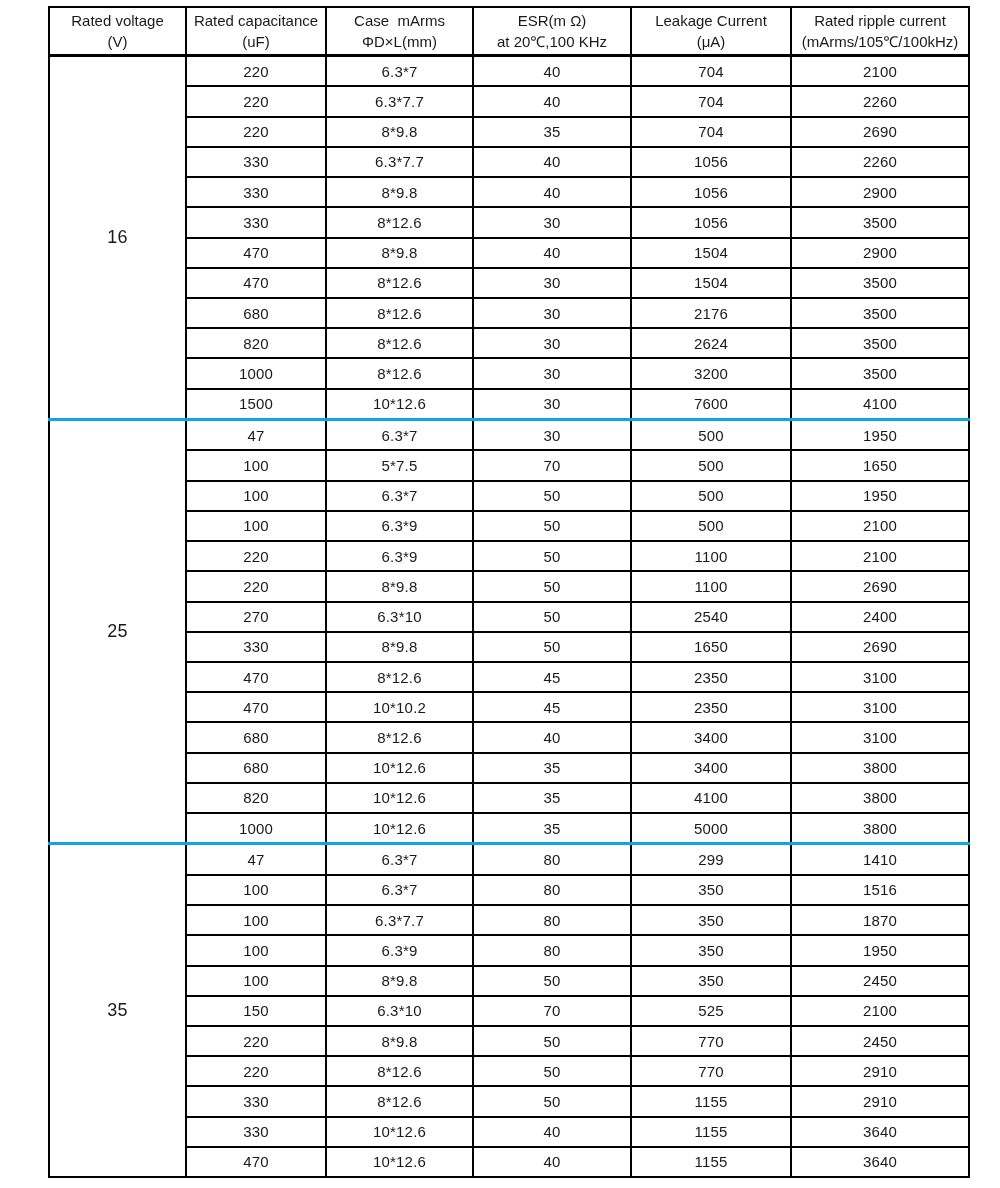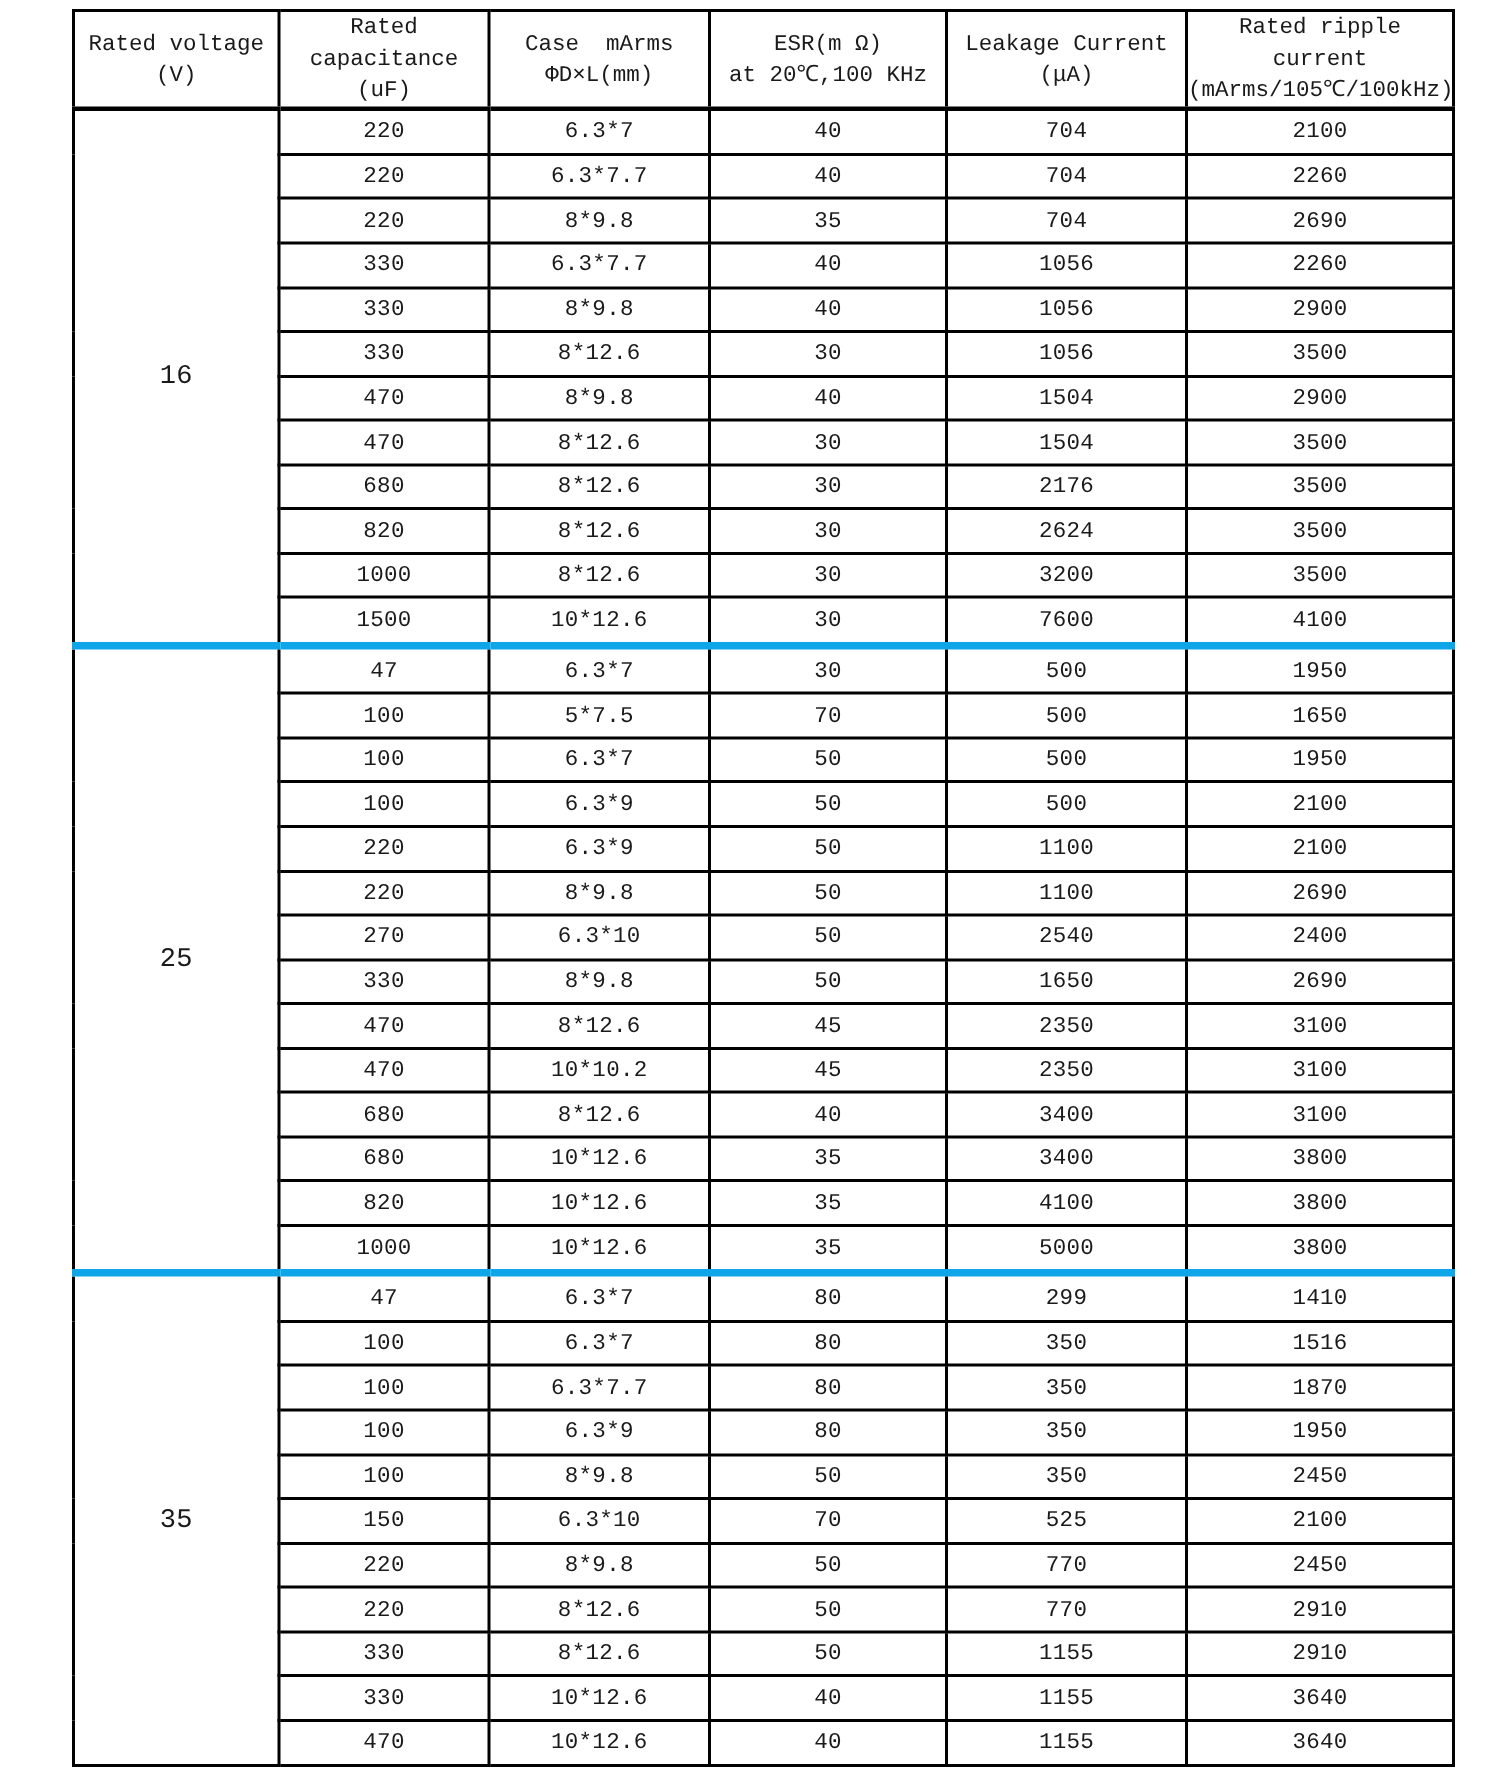--- a/index.html
+++ b/index.html
@@ -5,21 +5,21 @@
   html, body {
     margin: 0;
     padding: 0;
     background: #ffffff;
   }
   .page {
     position: relative;
     width: 856px;
     height: 1188px;
     background: #ffffff;
-    font-family: Liberation Mono, monospace;
+    font-family: Liberation Sans, sans-serif;
     color: #1a1a1a;
   }
   table.spec-table {
     position: absolute;
     left: 48px;
     top: 6px;
     width: 920px;
     height: 1172px;
     border-collapse: collapse;
     table-layout: fixed;
@@ -37,21 +37,21 @@
   .spec-table thead th {
     height: 46px;
     line-height: 1.4;
     white-space: pre-wrap;
     border-bottom: 3px solid #000000;
   }
   .spec-table tbody td {
     letter-spacing: 0.2px;
   }
   .spec-table tr.group-start td {
-    border-top: 5px solid #0ea5e9;
+    border-top: 3px solid #0ea5e9;
   }
   .spec-table td.voltage-cell {
     font-size: 18px;
   }
 </style>
 </head>
 <body>
 
 <div class="page">
   <table class="spec-table">

